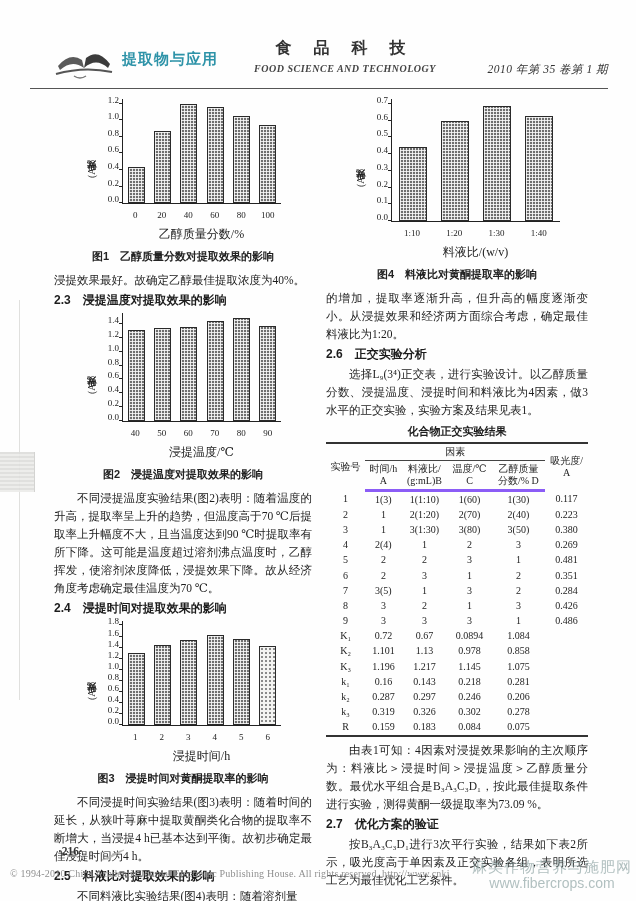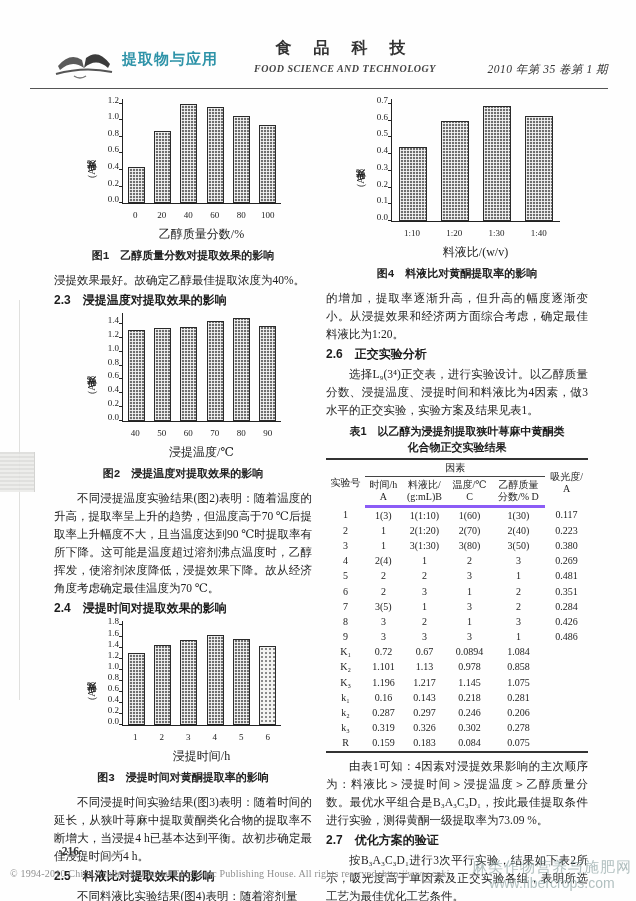--- a/index.html
+++ b/index.html
@@ -46,21 +46,21 @@
       repeating-linear-gradient(90deg, rgba(250,250,250,.85) 0 1px, transparent 1px 3px);
   }
   .bar-dots{
     background-color:#f4f4f2;
     background-image:radial-gradient(#8a8a8a 0.8px, transparent 0.9px);
     background-size:4px 4px;
   }
   .xticks{display:flex; margin-top:2px;}
   .xtick{flex:1; text-align:center; font-size:9px; color:#222;}
   .xlabel{text-align:center; font-size:12px; margin-top:1px; color:#222;}
-  .caption{font-family:Liberation Mono, monospace; font-weight:600; font-size:11px;
+  .caption{font-family:Liberation Sans, sans-serif; font-weight:600; font-size:11px;
     margin-top:4px; text-align:center; color:#222;}
   
   .tbl-caption{font-family:"Liberation Sans",sans-serif; font-weight:600; font-size:11px;
     text-align:center; line-height:16px; margin:4px 0 3px 0;}
   table.otable{width:100%; border-collapse:collapse; font-size:10px; line-height:12px;
     border-top:2px solid #333; border-bottom:2px solid #333; margin-bottom:4px;}
   table.otable th{font-weight:normal; white-space:pre-line; padding:2px 0; text-align:center; vertical-align:middle;}
   table.otable th.grp{border-bottom:1px solid #444;}
   table.otable tr.hdr2 th{border-bottom:3px solid #8b5cf6;}
   table.otable td{text-align:center; padding:1.6px 0;}
@@ -336,21 +336,20 @@
         </div>
       </div>
       <div class="caption">图4　料液比对黄酮提取率的影响</div>
     </div>
 
     <p>的增加，提取率逐渐升高，但升高的幅度逐渐变小。从浸提效果和经济两方面综合考虑，确定最佳料液比为1:20。</p>
     <p class="sec-head">2.6　正交实验分析</p>
     <p class="indent">选择L₉(3⁴)正交表，进行实验设计。以乙醇质量分数、浸提温度、浸提时间和料液比为4因素，做3水平的正交实验，实验方案及结果见表1。</p>
 
     <div class="tbl-caption">
-      <div>表1　以乙醇为浸提剂提取狭叶荨麻中黄酮类</div>
       <div>化合物正交实验结果</div>
     </div>
 
     <table class="otable">
       <thead>
         <tr>
           <th rowspan="2">实验号</th>
           <th colspan="4" class="grp">因素</th>
           <th rowspan="2">吸光度/
 A</th>

